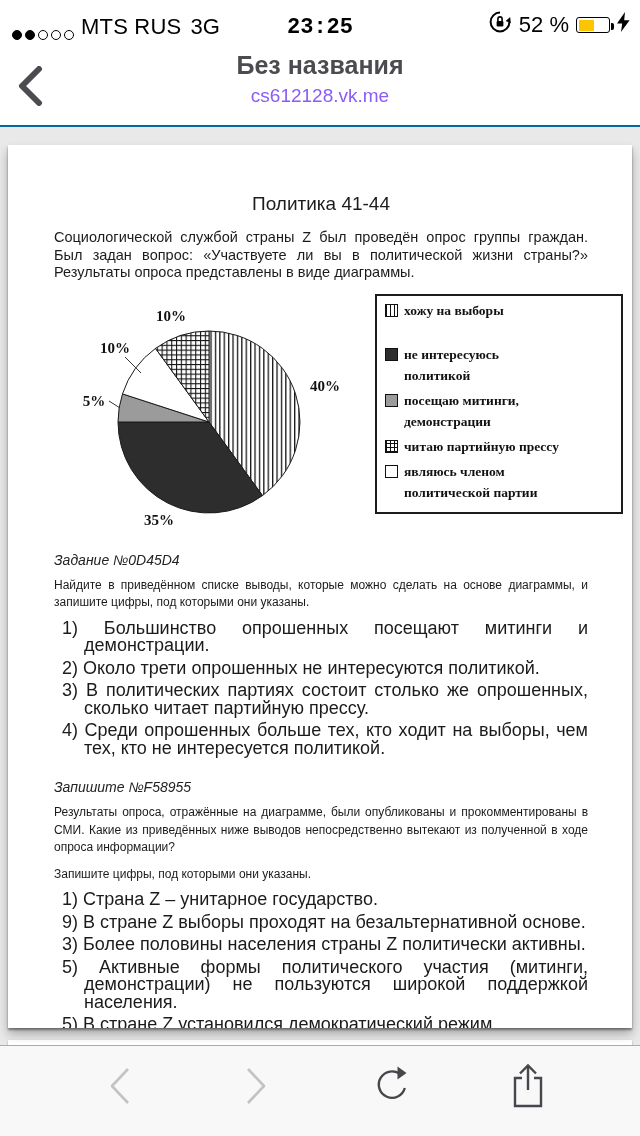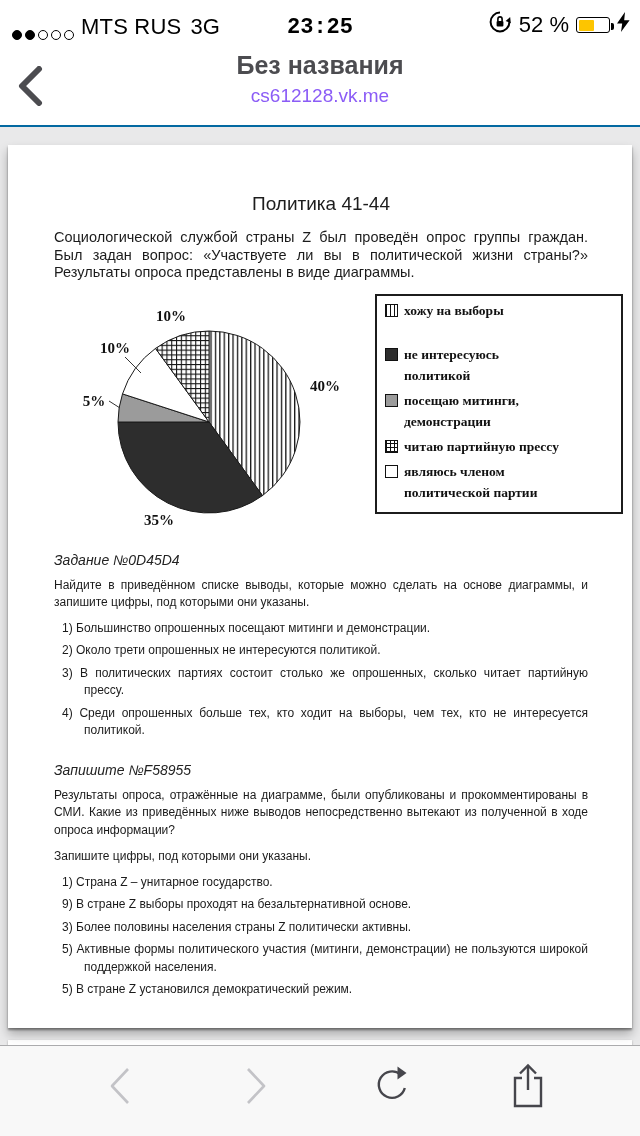--- a/index.html
+++ b/index.html
@@ -62,21 +62,21 @@
   .sw-white  { background:#fff; }
   .sw-cross  { background-color:#fff;
     background-image:repeating-linear-gradient(90deg,#111 0 1px,transparent 1px 4px),
                      repeating-linear-gradient(0deg,#111 0 1px,transparent 1px 4px); }
 
   
   .task-id { margin-top:14px; font-style:italic; font-size:14px; color:#222; }
   .task-prompt { margin-top:9px; font-size:12px; line-height:17.5px;
     text-align:justify; color:#1b1b1b; }
   .task-list { margin-top:8px; list-style:none; }
-  .task-list li { font-size:12px; line-height:17.5px; margin-bottom:5px;
+  .task-list li { font-size:18px; line-height:17.5px; margin-bottom:5px;
     padding-left:30px; text-indent:-22px; text-align:justify; color:#1b1b1b; }
 
   
   .toolbar { height:91px; background:#f8f8f8; border-top:1px solid #ababad;
     display:flex; align-items:flex-start; justify-content:space-between;
     padding:16px 92px 0 100px; }
   .tb-btn { width:40px; height:48px; display:flex; align-items:center;
     justify-content:center; }
 </style>
 </head>

